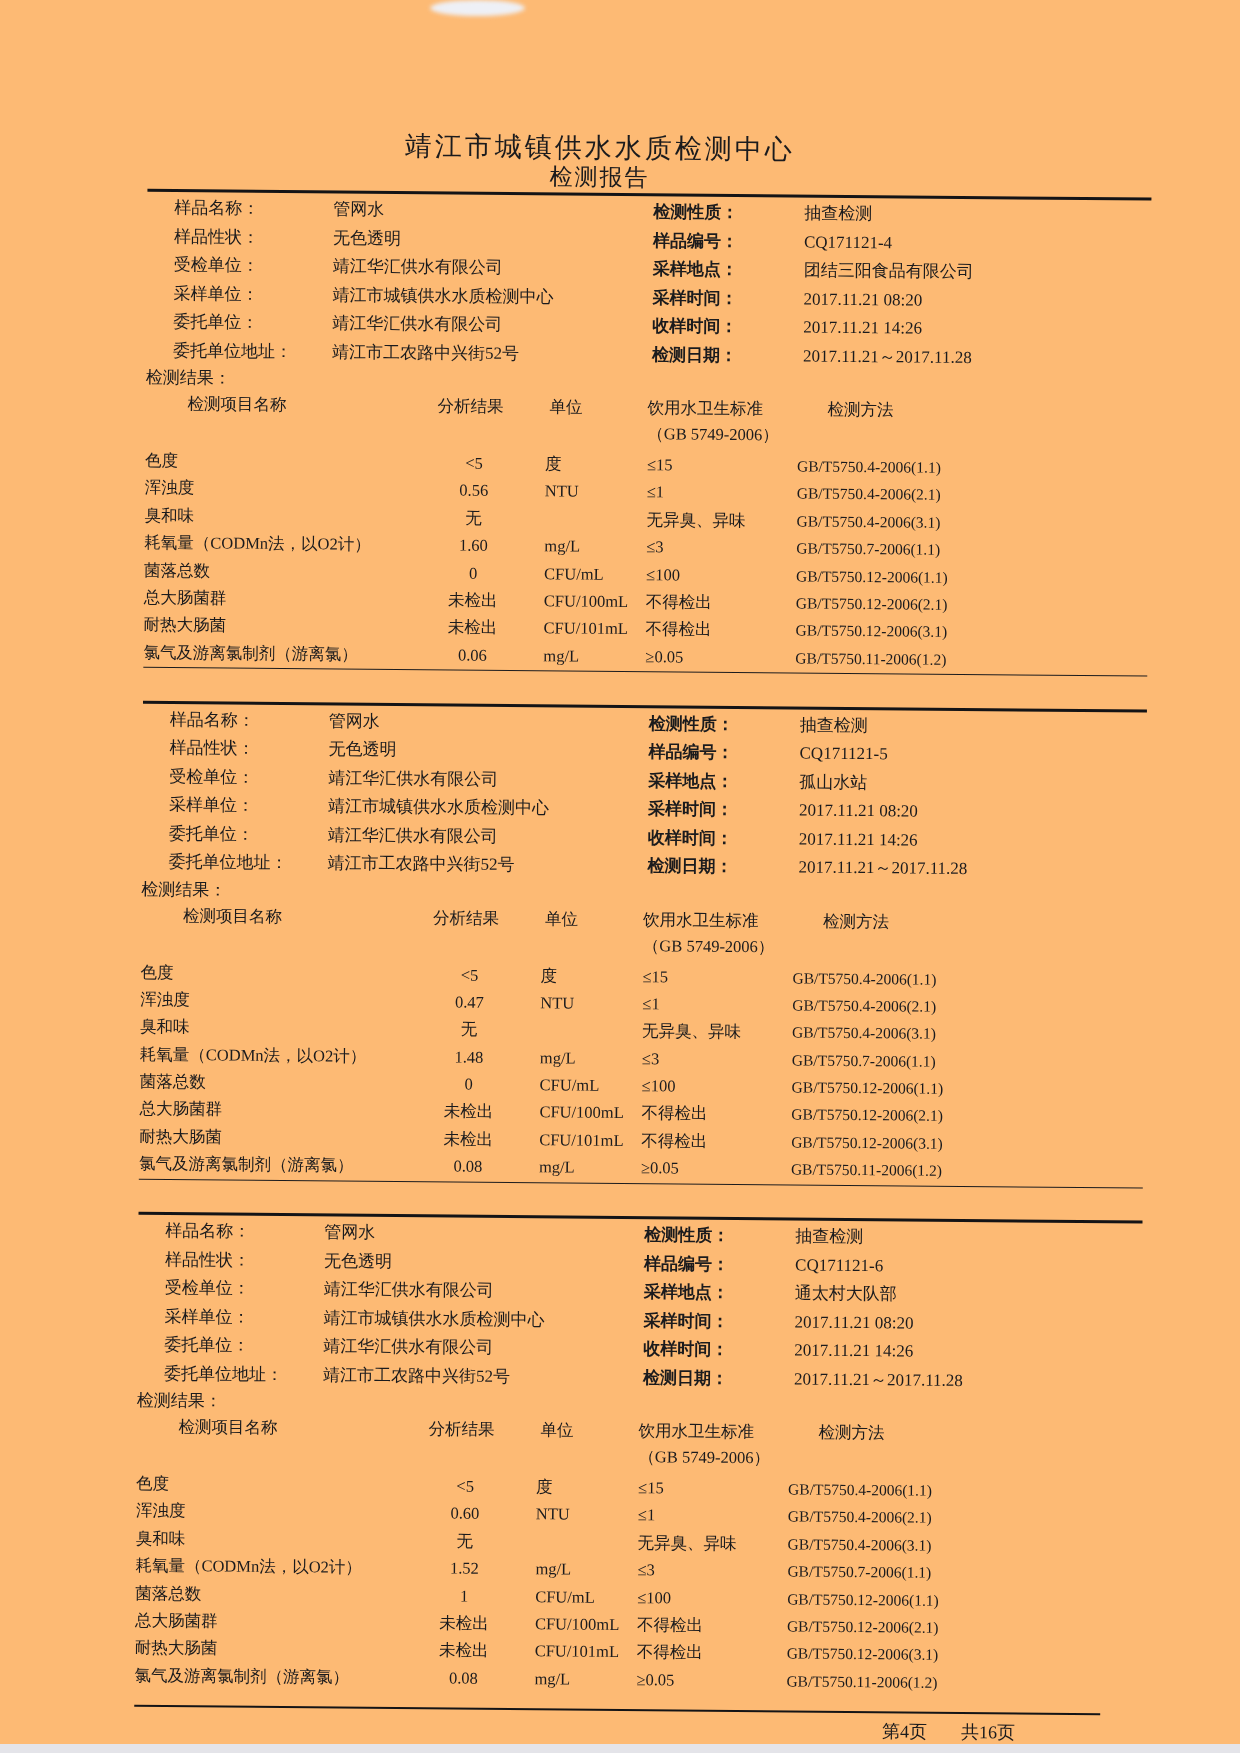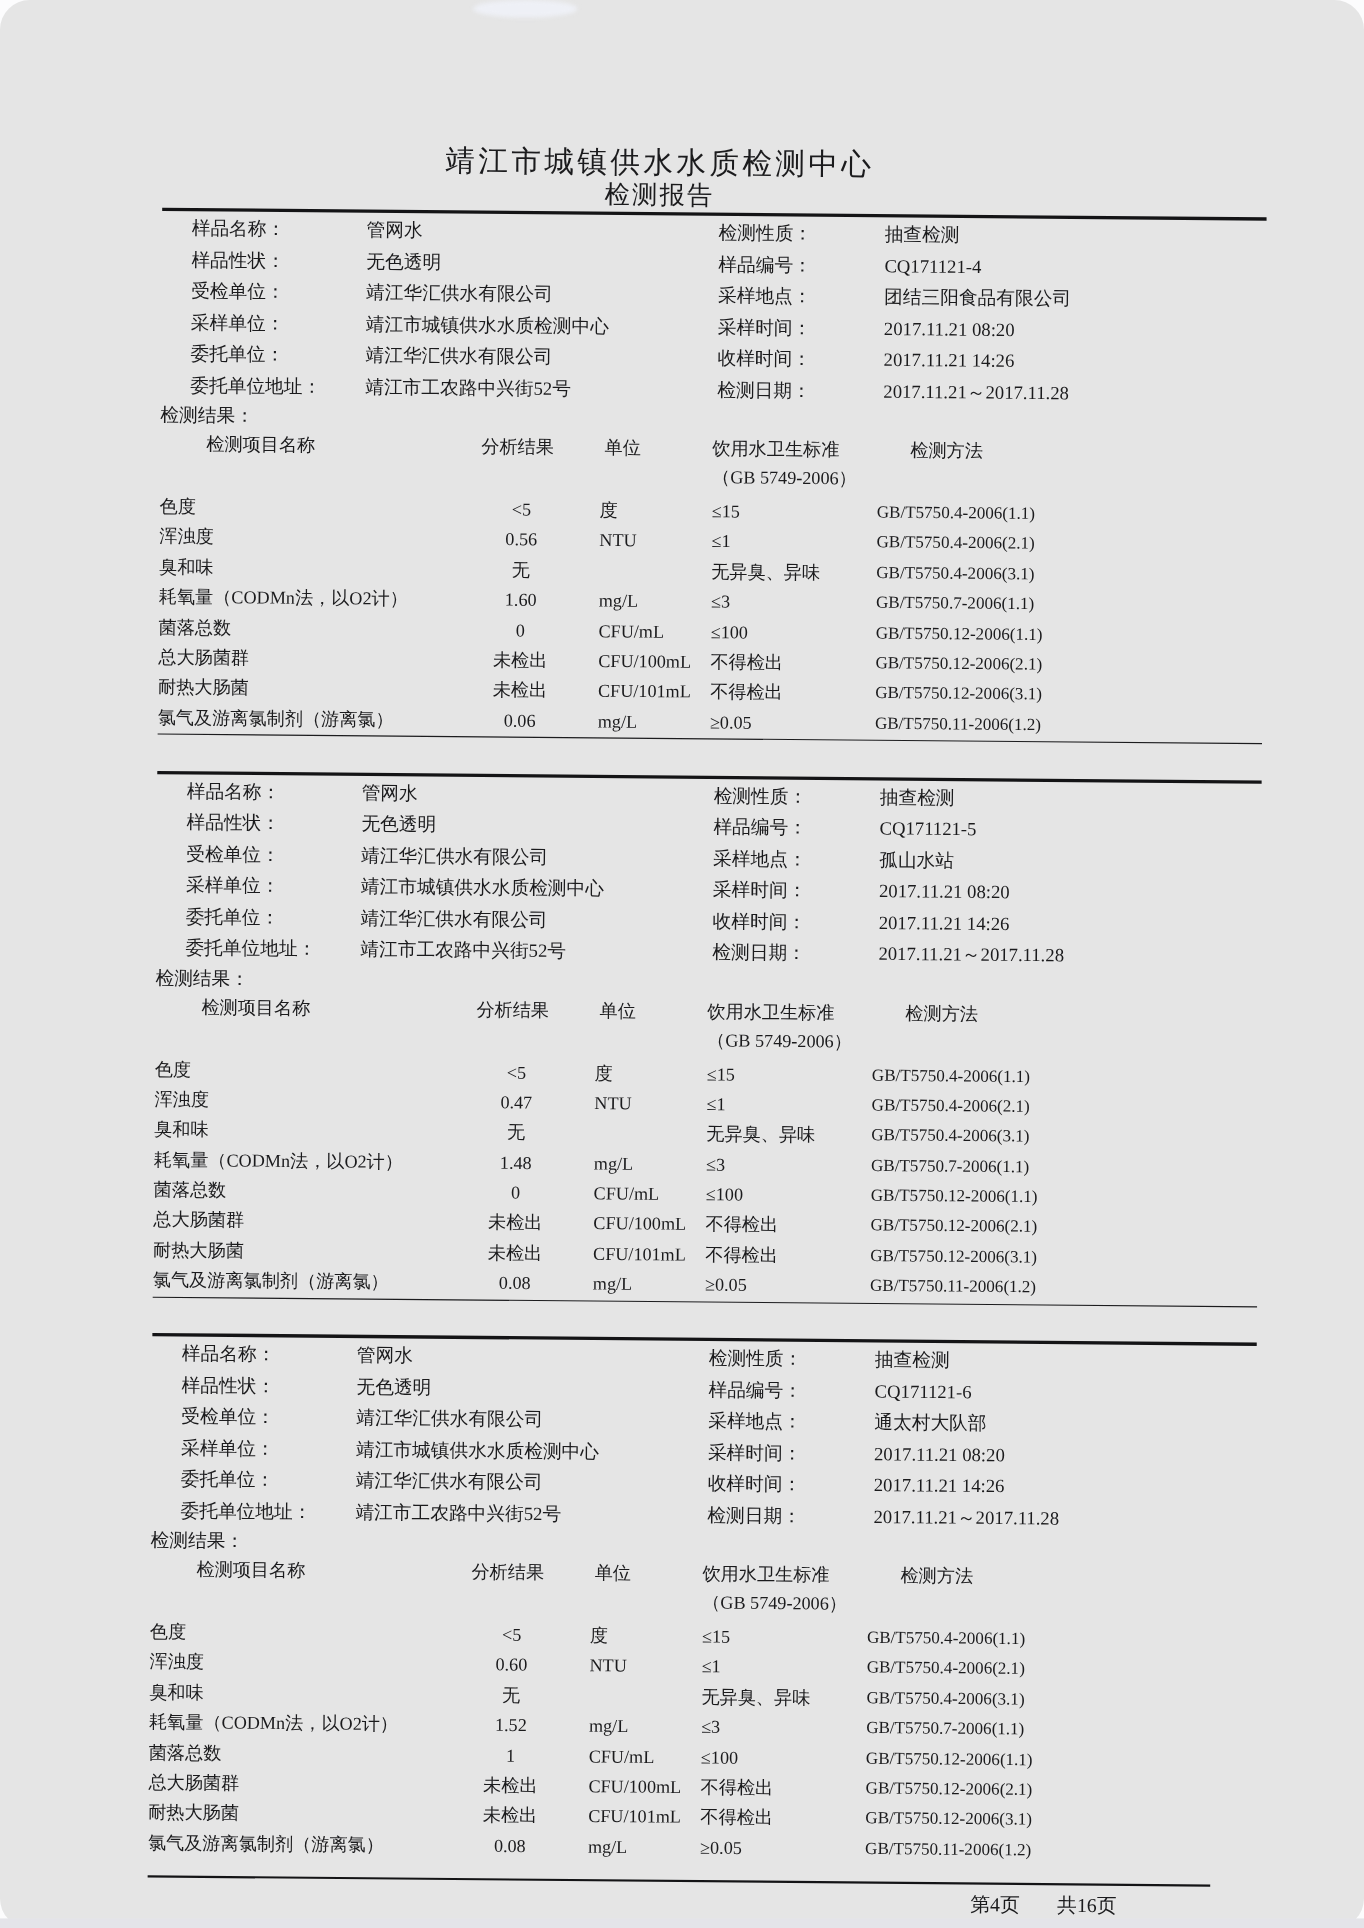--- a/index.html
+++ b/index.html
@@ -2,33 +2,33 @@
 <html><head>
 <meta charset="utf-8">
 <style>
   html,body{margin:0;padding:0;}
   body{
     width:1240px;height:1753px;position:relative;overflow:hidden;
     background:#fcfcfd;
     font-family:"Liberation Serif","DejaVu Serif",serif;
     color:#1b1b1d;
   }
-  .page{position:absolute;inset:0;background:#e5e5e5;border-radius:27px;}
+  .page{position:absolute;inset:0;background:#fdba74;}
   .smudge{position:absolute;left:430px;top:0;width:95px;height:16px;background:#eef0f6;border-radius:50%;filter:blur(2px);}
   .bottom-edge{position:absolute;left:0;bottom:0;width:100%;height:9px;background:#e4e4e9;}
   .content{
     position:absolute;left:148px;top:128px;width:1004px;
     transform:rotate(0.5deg);transform-origin:20px 0;
   }
   .t1{font-size:27px;line-height:32px;letter-spacing:3px;text-align:center;padding-right:100px;}
   .t2{font-size:23px;line-height:27px;letter-spacing:2px;text-align:center;padding-right:100px;}
   .trule{border-top:3px solid #141416;margin-top:2px;}
   .info{display:grid;grid-template-columns:186px 320px 151px 347px;grid-auto-rows:28.5px;font-size:17px;line-height:28.5px;margin-top:2px;}
   .lab{padding-left:27px;white-space:nowrap;}
-  .rlab{padding-left:0;white-space:nowrap;}
+  .rlab{padding-left:0;white-space:nowrap;font-weight:bold;}
   .val{white-space:nowrap;}
   .res{font-size:17px;line-height:26px;height:26px;}
   .tbl{display:grid;grid-template-columns:292px 100px 110px 150px 352px;grid-template-rows:56px;grid-auto-rows:27.4px;font-size:16.5px;line-height:27px;}
   .tbl .h{line-height:26px;}
   .hi{padding-left:42px;}
   .hr{}
   .hu{padding-left:12px;}
   .hs div{line-height:26px;white-space:nowrap;}
   .hm{padding-left:30px;}
   .c{white-space:nowrap;overflow:visible;}

